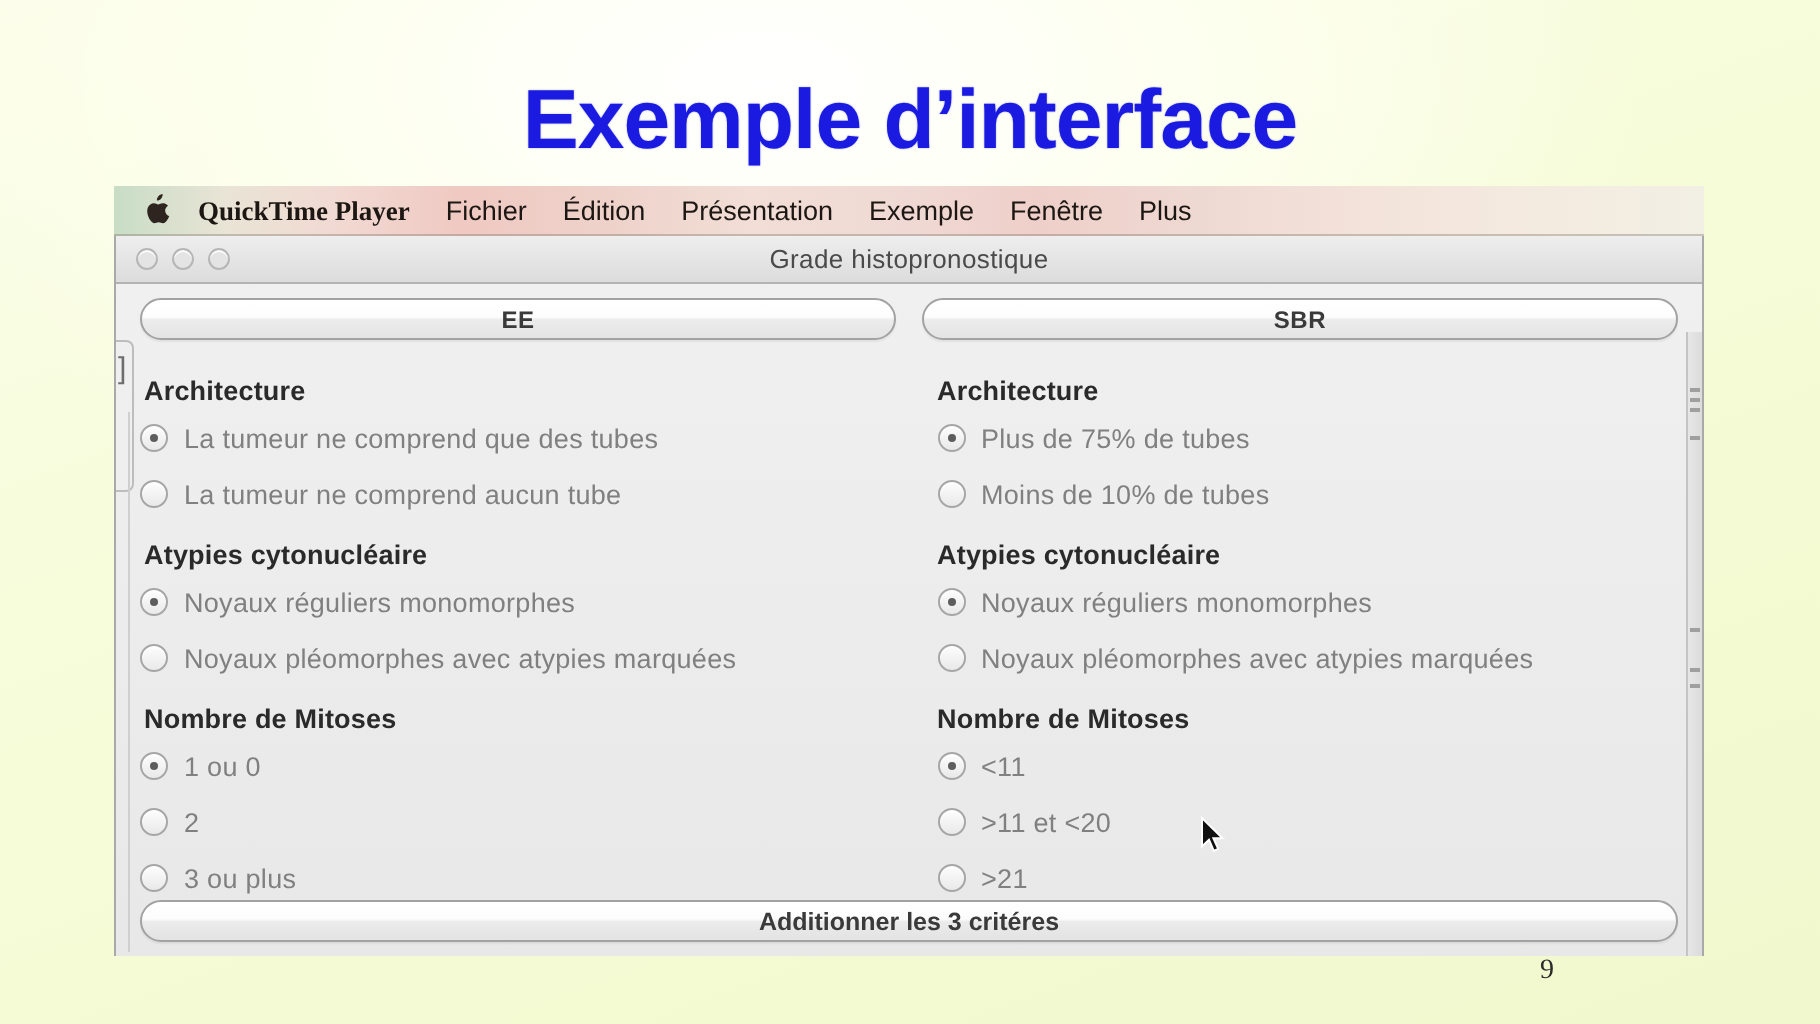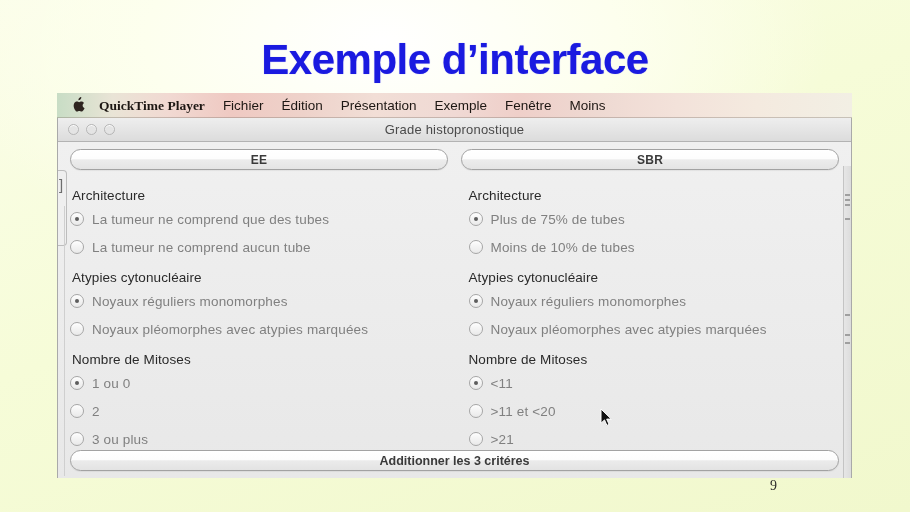--- a/index.html
+++ b/index.html
@@ -125,21 +125,21 @@
     box-shadow: inset 0 1px 0 #fff, 0 1px 1px rgba(0,0,0,.06);
     letter-spacing:.3px;
   }
 
   
   #cols { display:flex; margin-top:9px; }
   .col { width:50%; padding-right:4px; }
   .col.right { padding-left:14px; }
 
   .group-title {
-    font-size:13.5px; font-weight:normal; color:#2a2a2a;
+    font-size:13.5px; font-weight:bold; color:#2a2a2a;
     margin:9px 0 2px 2px;
     letter-spacing:.1px;
   }
   .col.right .group-title { margin-left:0; }
 
   .radio-row {
     display:flex; align-items:center;
     height:28px;
     font-size:13.5px; color:#808080;
     white-space:nowrap;
@@ -222,21 +222,21 @@
       <svg width="14" height="16" viewBox="0 0 14 16" aria-hidden="true">
         <path d="M9.6 2.2c.5-.6.8-1.4.7-2.2-.7 0-1.6.5-2.1 1.1-.5.5-.9 1.4-.7 2.2.8 0 1.6-.4 2.1-1.1zM11.6 8.4c0-1.6 1.3-2.4 1.4-2.5-.8-1.1-2-1.3-2.4-1.3-1-.1-2 .6-2.5.6s-1.3-.6-2.2-.6c-1.1 0-2.1.7-2.7 1.7-1.2 2-.3 5 .8 6.6.6.8 1.2 1.7 2.1 1.7.9 0 1.2-.5 2.2-.5s1.3.5 2.2.5c.9 0 1.5-.8 2.1-1.6.7-.9.9-1.8 1-1.9-.1 0-1.9-.7-2-2.7z" fill="#2e2520"></path>
       </svg>
     </span>
     <span class="mi app">QuickTime Player</span>
     <span class="mi">Fichier</span>
     <span class="mi">Édition</span>
     <span class="mi">Présentation</span>
     <span class="mi">Exemple</span>
     <span class="mi">Fenêtre</span>
-    <span class="mi">Moins</span>
+    <span class="mi">Plus</span>
   </div>
 
   <div id="win">
 
     <div id="titlebar">
       <div id="traffic">
         <span class="dot"></span>
         <span class="dot"></span>
         <span class="dot"></span>
       </div>

